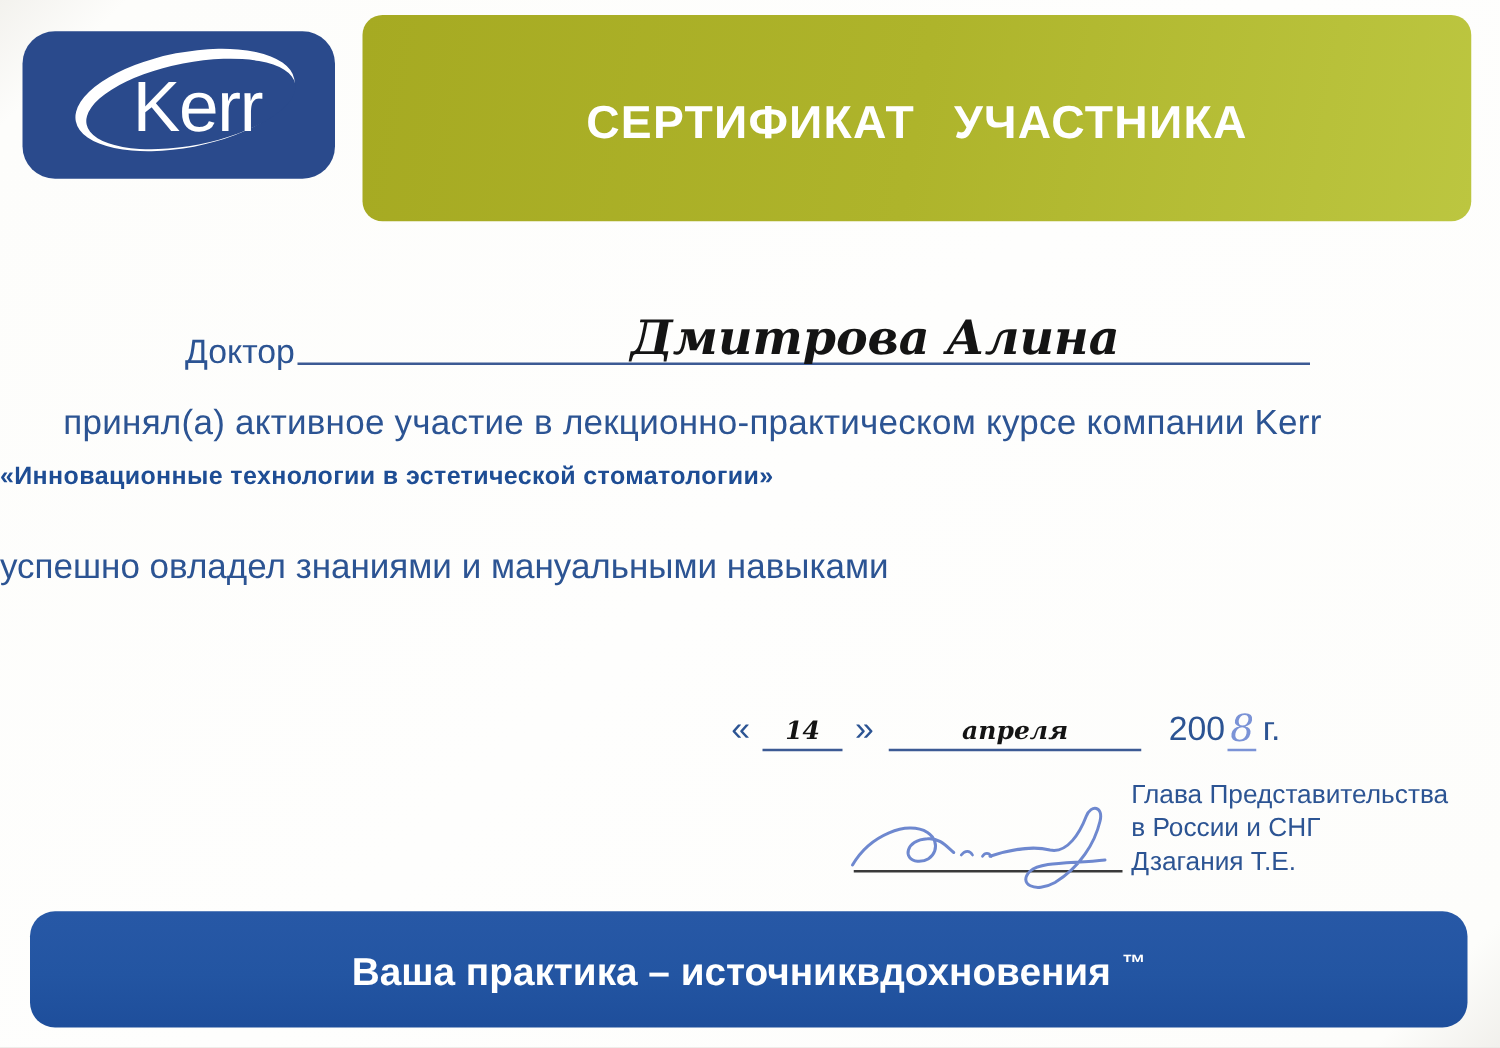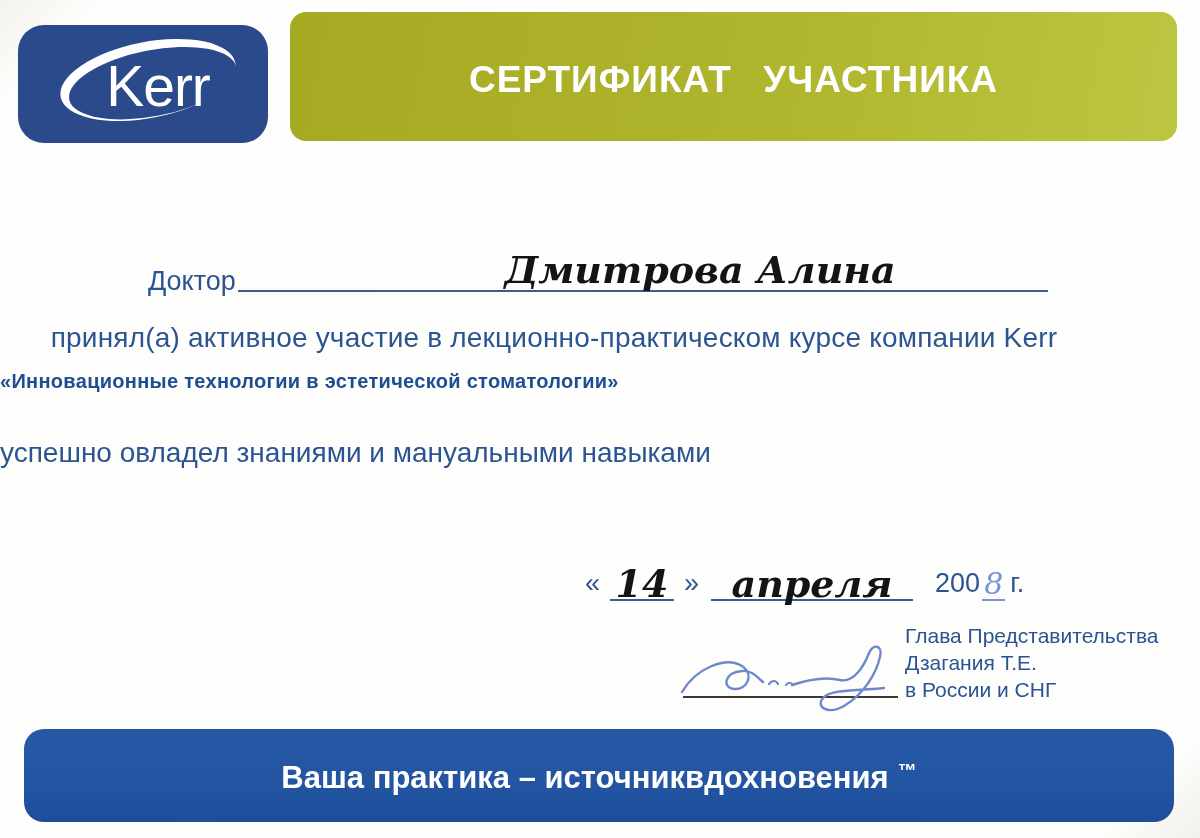--- a/index.html
+++ b/index.html
@@ -29,21 +29,21 @@
   }
   .logo svg{position:absolute;left:0;top:0;}
   .logo-text{
     position:absolute;left:0;top:0;width:100%;height:100%;
     display:flex;align-items:center;justify-content:center;
     padding-left:30px;padding-top:4px;
     color:#fff;font-weight:normal;font-size:57px;letter-spacing:-1px;
   }
   
   .banner{
-    position:absolute;left:290px;top:12px;width:887px;height:129px;
+    position:absolute;left:290px;top:12px;width:887px;height:165px;
     border-radius:16px;
     background:linear-gradient(100deg,#a6aa22 0%,var(--banner-green) 50%,var(--banner-green-light) 100%);
     display:flex;align-items:center;justify-content:center;
   }
   .banner-title{
     color:#fff;font-weight:bold;font-size:37px;
     letter-spacing:1px;word-spacing:20px;padding-top:6px;
   }
   
   .doctor-label{
@@ -76,21 +76,21 @@
   
   .date-row{
     position:absolute;left:585px;top:568px;
     display:flex;align-items:flex-end;
     color:var(--text-navy);font-size:27px;
   }
   .quote{padding-bottom:2px;}
   .blank{
     border-bottom:2px solid #3c5a94;text-align:center;
     font-family:"DejaVu Serif", serif;font-style:italic;font-weight:bold;
-    color:#141414;font-size:38px;line-height:30px;
+    color:#141414;font-size:20px;line-height:30px;
   }
   .blank-day{width:64px;margin:0 10px;}
   .blank-month{width:202px;margin:0 12px;}
   .year{display:flex;align-items:flex-end;margin-left:10px;}
   .year-prefix{padding-bottom:2px;}
   .year-digit{
     font-family:"DejaVu Serif", serif;font-style:italic;font-size:30px;
     color:var(--ink-blue);border-bottom:2px solid var(--ink-blue);
     padding:0 2px;margin:0 2px;line-height:30px;
   }
@@ -158,22 +158,22 @@
   </div>
 
   <div class="sig-line"></div>
   <svg class="sig-svg" width="245" height="82" viewBox="0 0 245 82">
     <path d="M14,56 C28,32 58,20 74,30 C86,38 80,54 66,53 C54,52 56,36 74,35 C84,34 90,42 95,46" fill="none" stroke="#6e88cf" stroke-width="2.4" stroke-linecap="round"></path>
     <path d="M101,48 c3,-4 7,-4 9,0 m8,1 c2,-3 5,-3 7,0" fill="none" stroke="#6e88cf" stroke-width="2.2" stroke-linecap="round"></path>
     <path d="M124,49 C142,43 160,41 172,44 C186,47 196,30 201,17 C205,7 215,9 212,21 C208,38 196,58 176,70 C160,79 146,71 156,61 C165,53 190,55 216,52" fill="none" stroke="#6e88cf" stroke-width="2.4" stroke-linecap="round"></path>
   </svg>
   <div class="signatory">
     <div>Глава Представительства</div>
+    <div>в России и СНГ</div>
     <div>Дзагания Т.Е.</div>
-    <div>в России и СНГ</div>
   </div>
 
   <div class="footer">
     <span class="slogan">
       <span>Ваша практика – источник</span>
       <span>вдохновения</span>
       <span class="slogan-tm">™</span>
     </span>
   </div>
 

